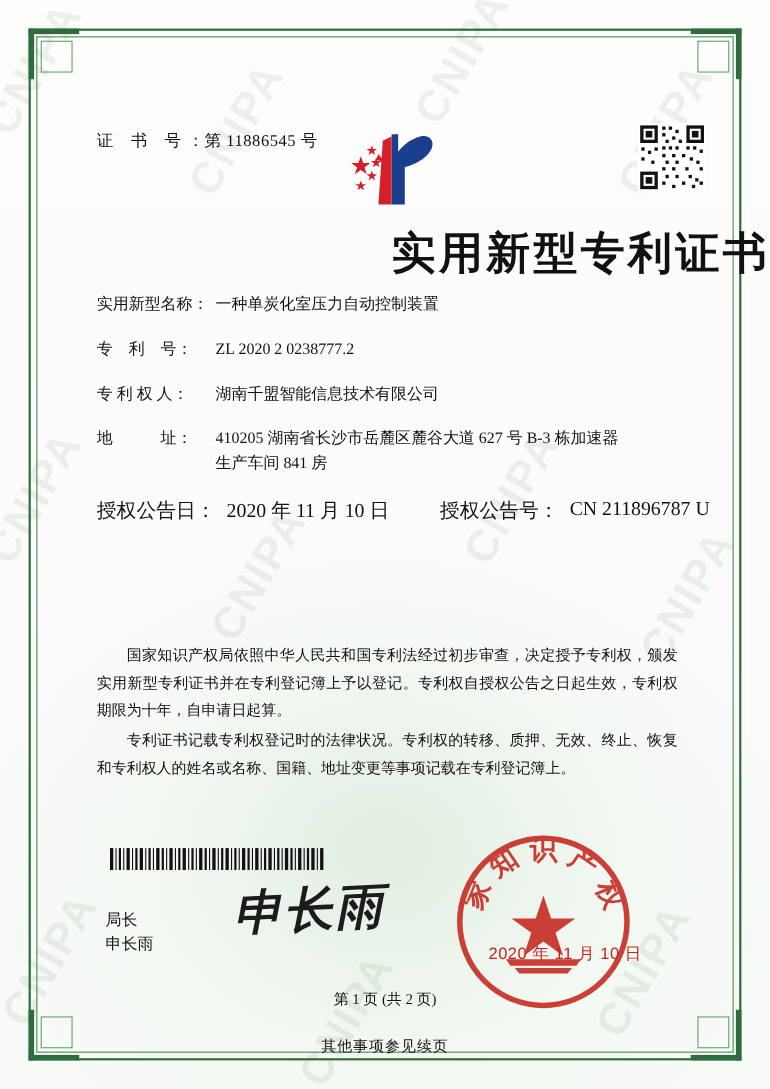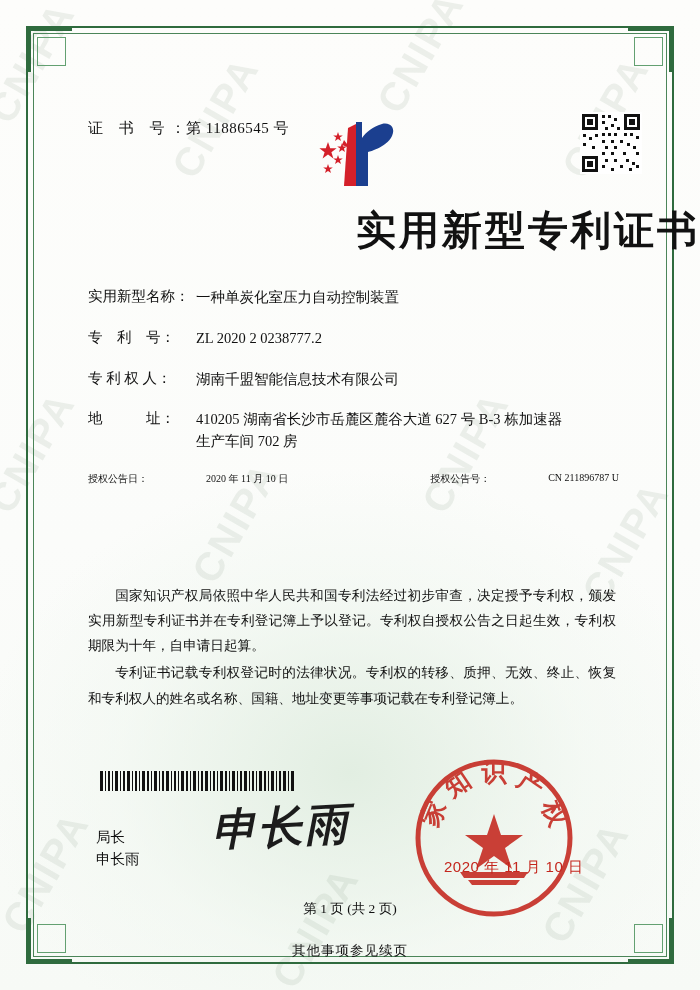--- a/index.html
+++ b/index.html
@@ -110,21 +110,21 @@
     font-size: 40px;
     font-weight: 700;
     letter-spacing: 3px;
     color: #111;
     font-family: "DejaVu Serif", "Liberation Serif", serif;
   }
 
   
   .fields {
     position: absolute;
-    left: 88px; top: 287px;
+    left: 88px; top: 267px;
     width: 530px;
   }
   .row {
     display: flex;
     align-items: flex-start;
     margin-bottom: 19px;
     font-size: 14.5px;
     color: #111;
   }
   .row .label {
@@ -134,24 +134,23 @@
   }
   .row .value {
     flex: 1;
     line-height: 1.5;
   }
   .row .value .l2 { display: block; }
 
   .row-split {
     display: flex;
     align-items: flex-start;
-    font-size: 10px;
+    font-size: 18px;
     color: #111;
     margin-bottom: 16px;
-    gap: 48px;
   }
   .row-split .seg-label { white-space: nowrap; }
   .row-split .seg-value { margin-left: 10px; white-space: nowrap; }
   .row-split .gap { width: 46px; flex: none; }
 
   
   .paras {
     position: absolute;
     left: 88px; top: 583px;
     width: 528px;
@@ -338,21 +337,21 @@
 
     <div class="row">
       <span class="label">专 利 权 人：</span>
       <span class="value">湖南千盟智能信息技术有限公司</span>
     </div>
 
     <div class="row">
       <span class="label">地　　　址：</span>
       <span class="value">
         <span>410205 湖南省长沙市岳麓区麓谷大道 627 号 B-3 栋加速器</span>
-        <span class="l2">生产车间 702 房</span>
+        <span class="l2">生产车间 841 房</span>
       </span>
     </div>
 
     <div class="row-split">
       <span class="seg-label">授权公告日：</span>
       <span class="seg-value">2020 年 11 月 10 日</span>
       <span class="gap"></span>
       <span class="seg-label">授权公告号：</span>
       <span class="seg-value">CN 211896787 U</span>
     </div>

